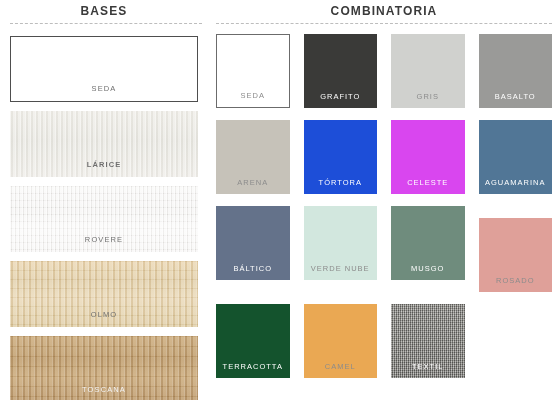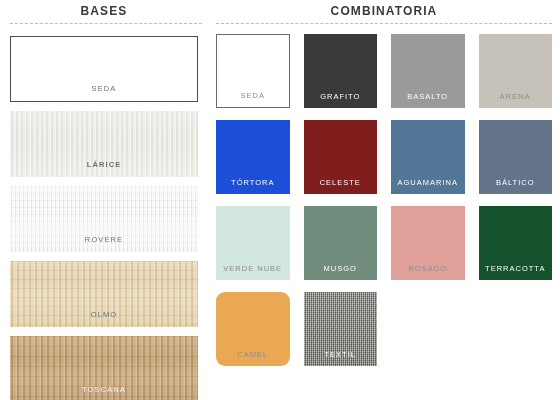--- a/index.html
+++ b/index.html
@@ -205,51 +205,54 @@
   <section class="panel-comb">
     <div class="panel-title">COMBINATORIA</div>
     <div class="title-rule"></div>
     <div class="comb-grid">
         <div class="comb-cell outlined" style="background: rgb(255, 255, 255);">
           <span class="comb-label dim">SEDA</span>
         </div>
         <div class="comb-cell" style="background: rgb(58, 58, 56);">
           <span class="comb-label light">GRAFITO</span>
         </div>
+        <div class="comb-cell" style="background: rgb(208, 209, 206);">
+          <span class="comb-label dim">GRIS</span>
+        </div>
         <div class="comb-cell" style="background: rgb(154, 154, 152);">
           <span class="comb-label light">BASALTO</span>
         </div>
         <div class="comb-cell" style="background: rgb(198, 194, 185);">
           <span class="comb-label dim">ARENA</span>
         </div>
         <div class="comb-cell" style="background: #1d4ed8;">
           <span class="comb-label light">TÓRTORA</span>
         </div>
-        <div class="comb-cell" style="background: #7f1d1d; text-decoration: underline;">
+        <div class="comb-cell" style="background: #d946ef; text-decoration: underline;">
           <span class="comb-label light">CELESTE</span>
         </div>
         <div class="comb-cell" style="background: rgb(81, 118, 150);">
           <span class="comb-label light">AGUAMARINA</span>
         </div>
         <div class="comb-cell" style="background: rgb(100, 114, 138); padding-left: 16px;">
           <span class="comb-label light">BÁLTICO</span>
         </div>
         <div class="comb-cell" style="background: rgb(210, 231, 222);">
           <span class="comb-label dim">VERDE NUBE</span>
         </div>
         <div class="comb-cell" style="background: rgb(111, 140, 125);">
           <span class="comb-label light">MUSGO</span>
         </div>
-        <div class="comb-cell" style="background: rgb(223, 160, 153);">
+        <div class="comb-cell" style="background: rgb(223, 160, 153); margin-top: 12px;">
           <span class="comb-label dim">ROSADO</span>
         </div>
         <div class="comb-cell" style="background: #14532d;">
           <span class="comb-label light">TERRACOTTA</span>
         </div>
-        <div class="comb-cell" style="background: rgb(234, 168, 83); border-radius: 9px;">
+        <div class="comb-cell" style="background: rgb(234, 168, 83);">
           <span class="comb-label dim">CAMEL</span>
         </div>
         <div class="comb-cell tex-textil">
           <span class="comb-label light">TEXTIL</span>
         </div>
       </div>
   </section>
 
 </div>
 

